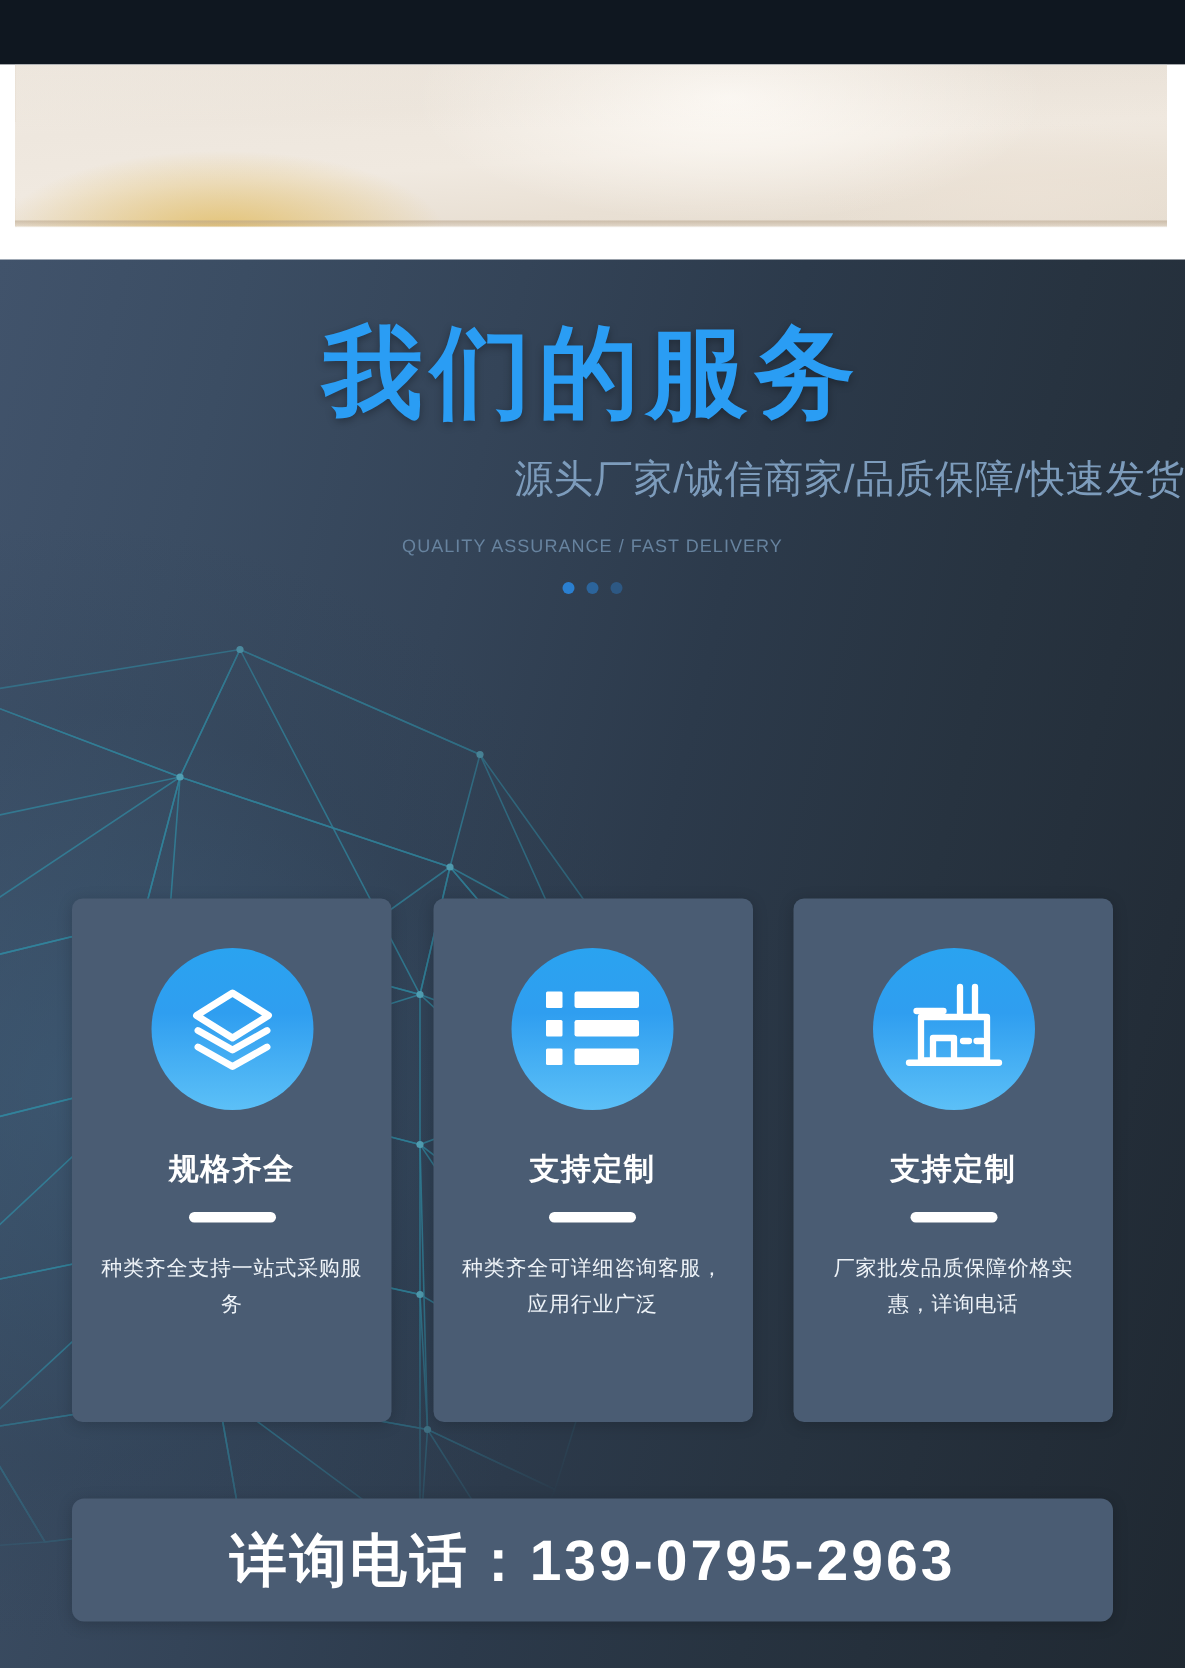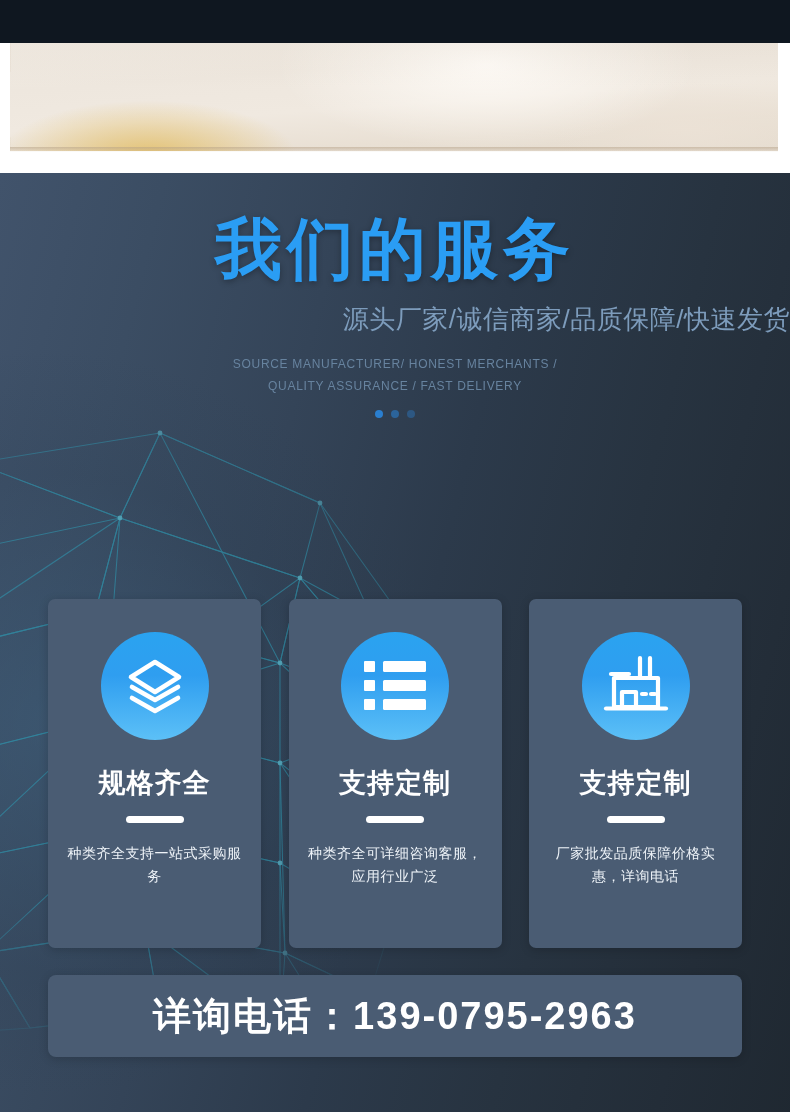--- a/index.html
+++ b/index.html
@@ -121,21 +121,21 @@
   }
   .card-icon {
     width:108px; height:108px;
     margin:0 auto;
     border-radius:50%;
     background:linear-gradient(180deg,#2aa3f0 0%,#2f9ef0 40%,#5cc0f7 100%);
     display:flex; align-items:center; justify-content:center;
   }
   .card-title {
     margin-top:29px;
-    font-size:27px;
+    font-size:20px;
     font-weight:700;
     color:#ffffff;
     letter-spacing:1px;
     line-height:1.1;
   }
   .card-rule {
     width:58px; height:7px;
     border-radius:4px;
     background:#ffffff;
     margin:17px auto 0;
@@ -143,21 +143,21 @@
   .card-desc {
     margin-top:19px;
     font-size:14px;
     color:#eef3f8;
     line-height:1.68;
     letter-spacing:0.5px;
   }
 
   
   #phone-bar {
-    position:absolute; left:48px; top:802px;
+    position:absolute; left:48px; top:826px;
     width:694px; height:82px;
     background:#4a5c73;
     border-radius:8px;
     display:flex; align-items:center; justify-content:center;
     box-shadow:0 2px 10px rgba(0,0,0,0.18);
   }
   #phone-text {
     font-size:38px;
     font-weight:700;
     color:#ffffff;
@@ -257,21 +257,20 @@
           <circle cx="650" cy="470" r="2.2"></circle>
           <circle cx="645" cy="545" r="2.2"></circle>
         </g>
       </g>
     </svg>
 
     <div id="hero">
       <div id="hero-title">我们的服务</div>
       <div id="hero-sub">源头厂家/诚信商家/品质保障/快速发货</div>
       <div id="hero-en">
-        <div>SOURCE MANUFACTURER/ HONEST MERCHANTS /</div>
         <div>QUALITY ASSURANCE / FAST DELIVERY</div>
       </div>
       <div id="dots">
         <span class="dot d1"></span>
         <span class="dot d2"></span>
         <span class="dot d3"></span>
       </div>
     </div>
 
     <div id="cards">

